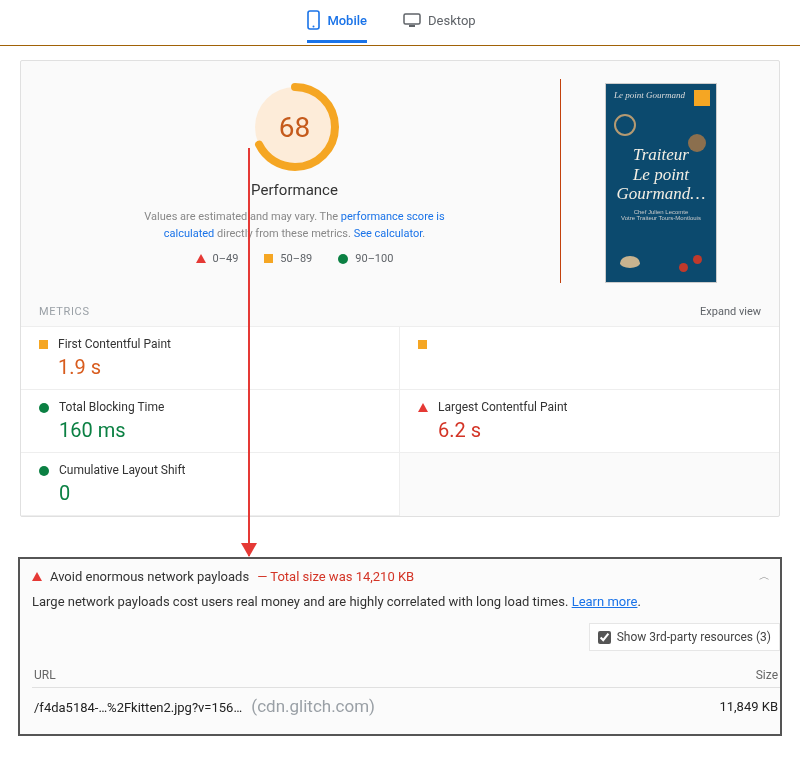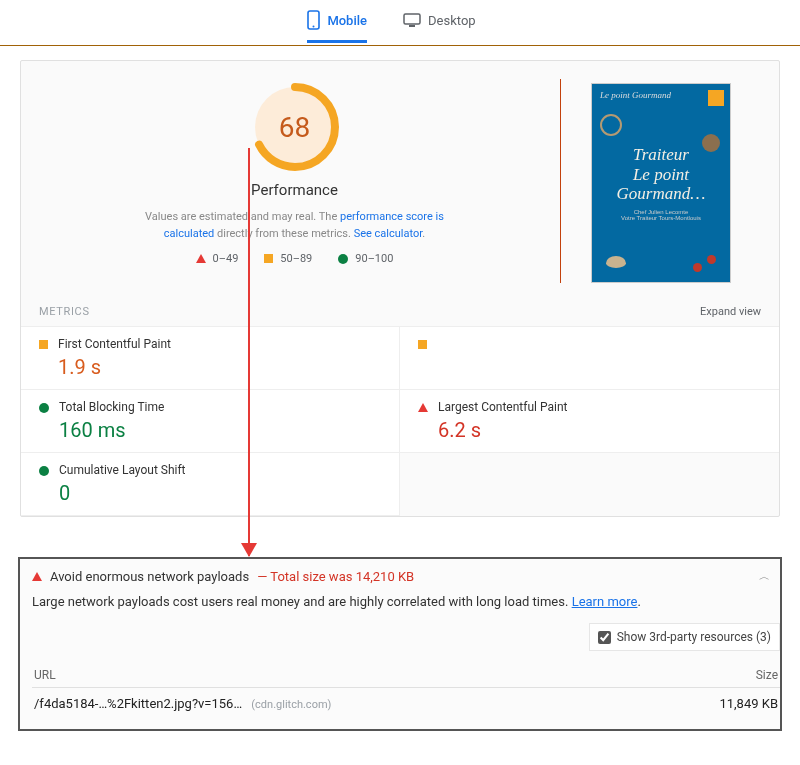--- a/index.html
+++ b/index.html
@@ -75,21 +75,21 @@
   .leg-item { display:flex; align-items:center; gap:7px; }
   .tri { width:0;height:0;border-left:5px solid transparent;border-right:5px solid transparent;border-bottom:9px solid #e53935; }
   .sq { width:9px;height:9px;background:#f5a623;}
   .circ { width:10px;height:10px;border-radius:50%;background:#0b8043;}
   .score-right {
     width: 200px;
     display:flex; justify-content:center; align-items:flex-start;
     padding-top: 4px;
   }
   .phone {
-    width: 140px; height: 200px; border:1px solid #ccc; background:#0369a1;
+    width: 112px; height: 200px; border:1px solid #ccc; background:#0c4a6e;
     position:relative; overflow:hidden;
     display:flex; flex-direction:column; align-items:center; justify-content:center;
     color:#f4efe4; font-family: cursive, "Brush Script MT", serif;
   }
   .phone-menu { position:absolute; top:6px; right:6px; width:16px;height:16px;background:#f5a623;}
   .phone-brand { position:absolute; top:6px; left:8px; font-size:9px; font-style:italic; color:#ddd;}
   .phone-title { font-size:17px; line-height:1.15; text-align:center; font-style:italic; }
   .phone-sub { font-size:6px; margin-top:5px; color:#ccc; text-align:center; font-family: Arial, sans-serif; font-style:normal;}
   .phone-deco { position:absolute; border-radius:50%; background:#8b6f4e; }
   
@@ -143,21 +143,21 @@
   .thirdparty input { accent-color:#555; }
   .table-head {
     display:flex; justify-content:space-between; font-size:12px; color:#666;
     margin-top:12px; padding:5px 2px; border-bottom:1px solid #e0e0e0;
   }
   .table-row {
     display:flex; justify-content:space-between; font-size:13px;
     padding:8px 2px; align-items:center;
   }
   .row-url { color:#222; }
-  .row-host { color:#9aa0a6; font-size:11px; margin-left:6px;}
+  .row-host { color:#9aa0a6; font-size:17px; margin-left:6px;}
   .row-size { color:#222; }
 
   
   .arrow {
     position:absolute;
     left: 248px;
     top: 148px;
     width: 2px;
     height: 408px;
     background: #e53935;
@@ -205,21 +205,21 @@
         <div class="gauge">
           <svg width="96" height="96" viewBox="0 0 96 96">
             <circle cx="48" cy="48" r="40" fill="#fdecd9"></circle>
             <circle cx="48" cy="48" r="40" fill="none" stroke="#f5a623" stroke-width="8" stroke-dasharray="170 251" stroke-linecap="round" transform="rotate(-90 48 48)"></circle>
           </svg>
           <div class="gauge-num">68</div>
         </div>
       </div>
       <div class="perf-label">Performance</div>
       <div class="est-text">
-        <span>Values are estimated and may real. The </span><a href="#">performance score is calculated</a><span> directly from these metrics. </span><a href="#">See calculator</a><span>.</span>
+        <span>Values are estimated and may vary. The </span><a href="#">performance score is calculated</a><span> directly from these metrics. </span><a href="#">See calculator</a><span>.</span>
       </div>
       <div class="legend">
         <div class="leg-item">
             <span class="tri"></span>
             <span>0–49</span>
           </div>
         <div class="leg-item">
             <span class="sq"></span>
             <span>50–89</span>
           </div>

